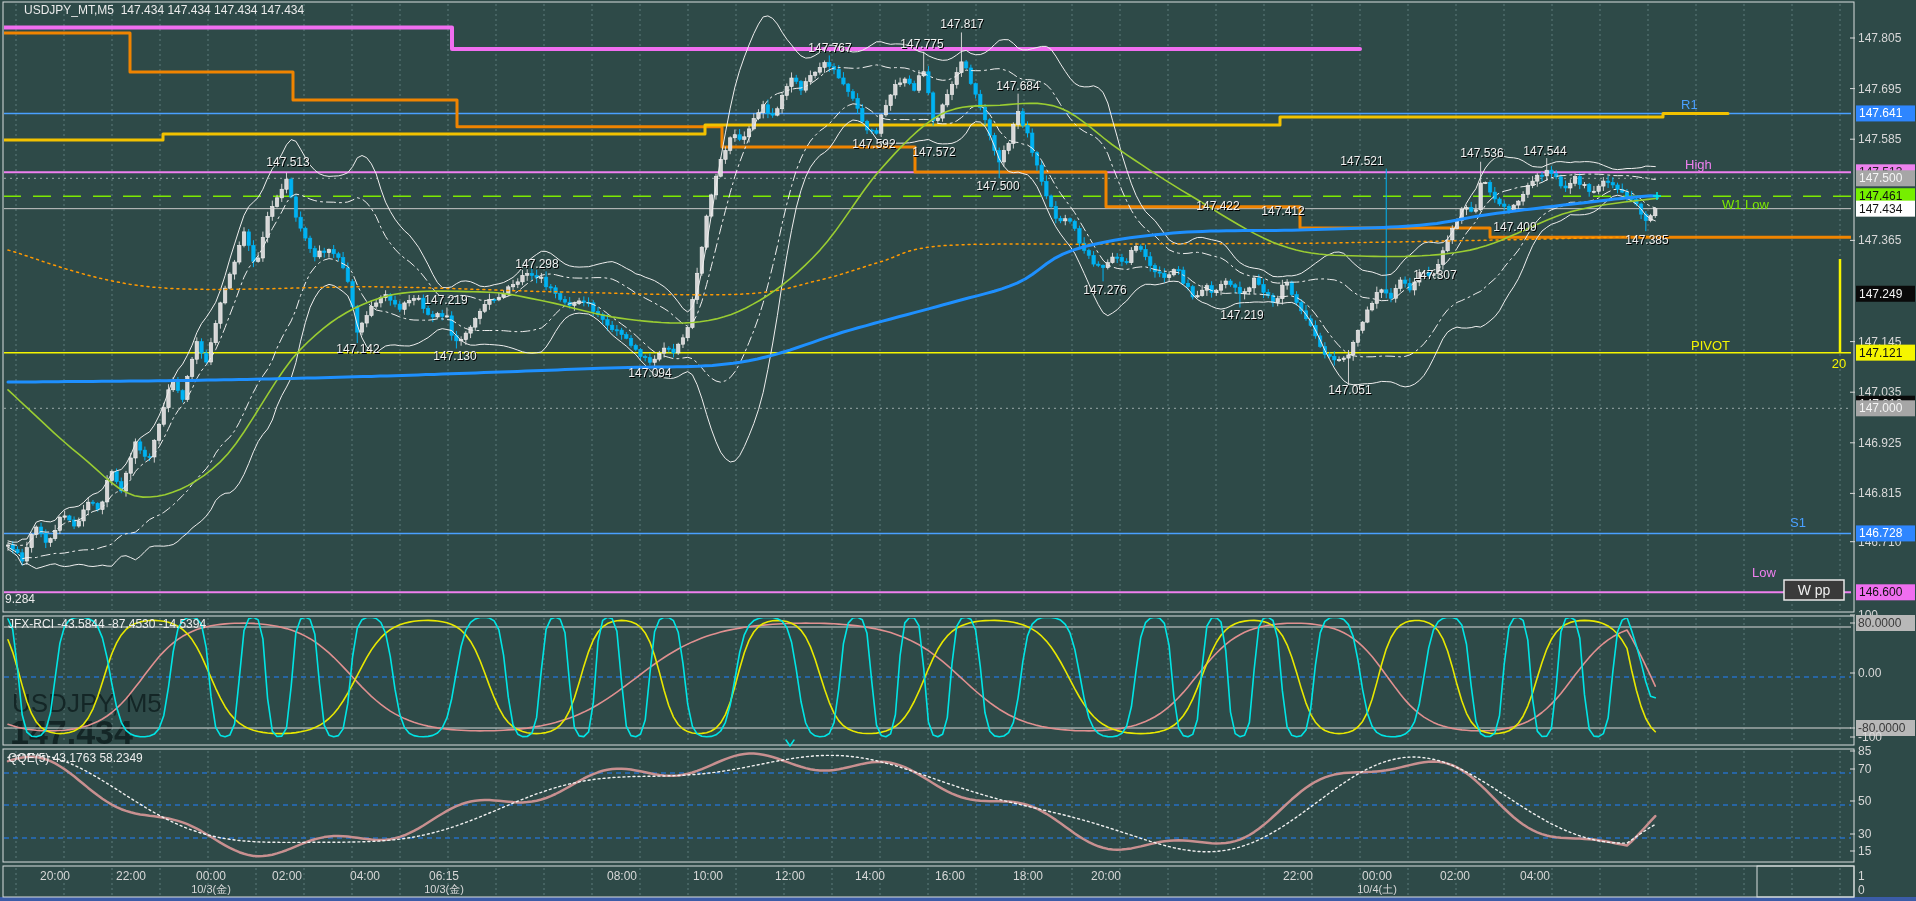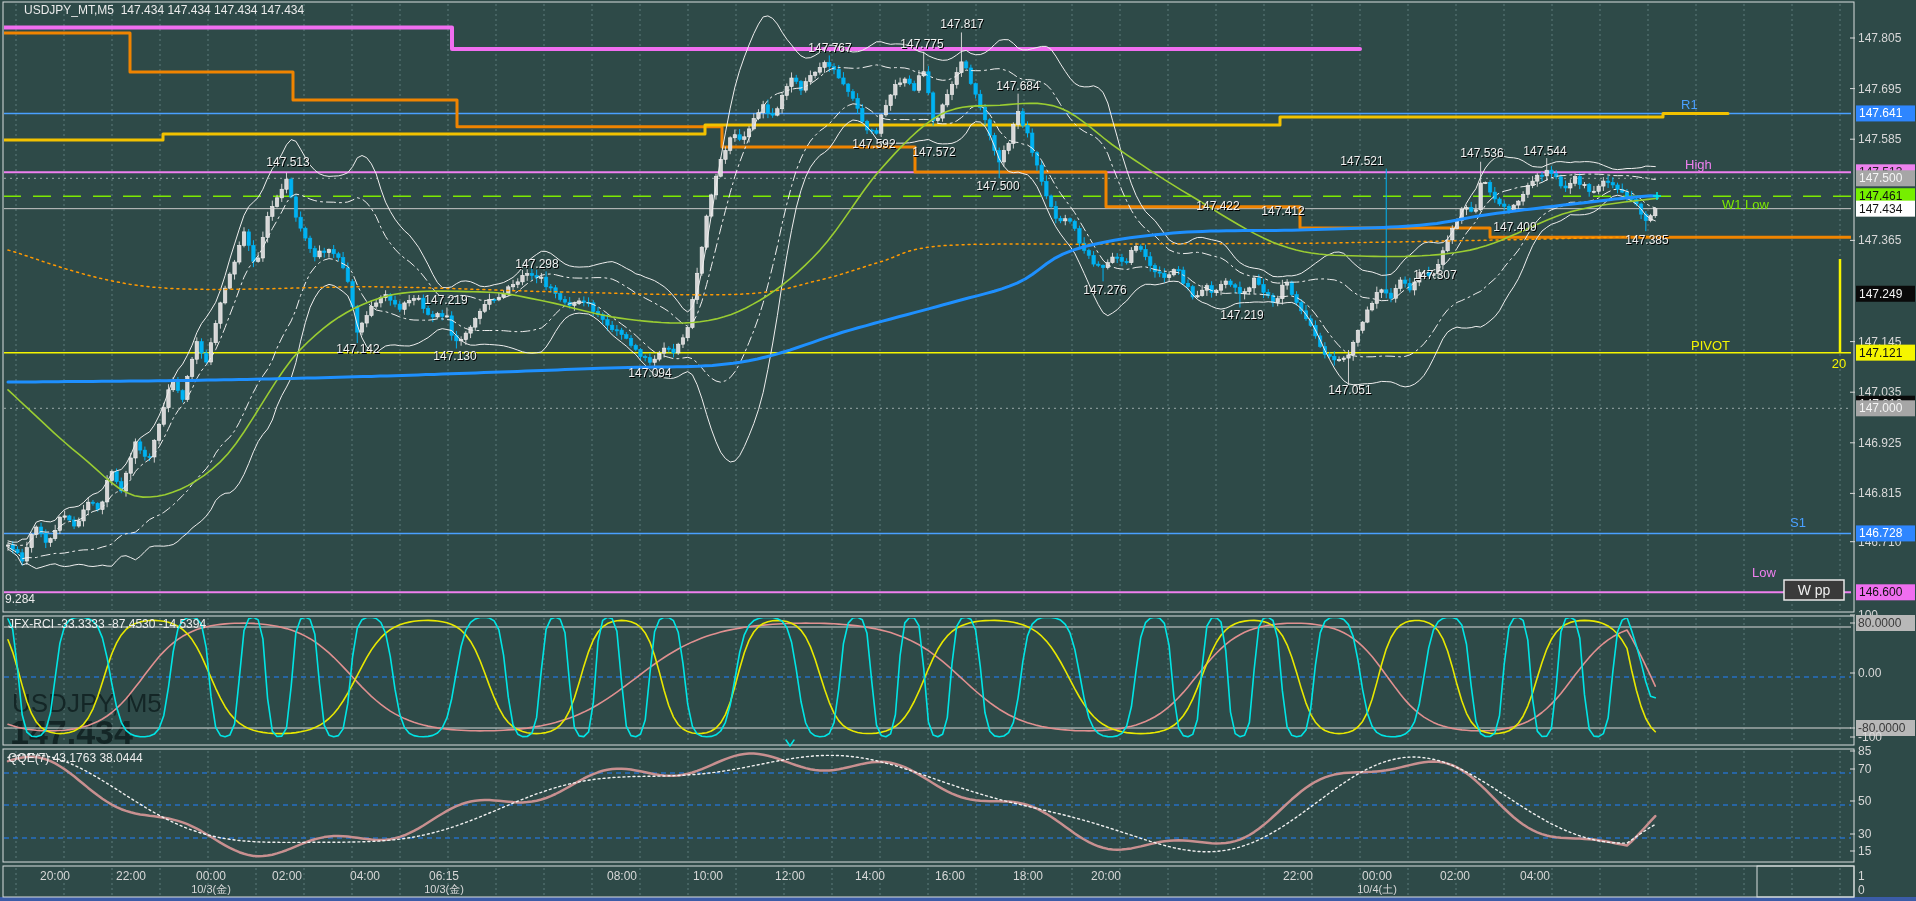--- a/index.html
+++ b/index.html
@@ -1098,17 +1098,17 @@
         <text x="1106" y="880" fill="#d8d8d8" font-size="12" font-family="&quot;Liberation Sans&quot;,sans-serif" text-anchor="middle" font-weight="normal">20:00</text>
         <text x="1298" y="880" fill="#d8d8d8" font-size="12" font-family="&quot;Liberation Sans&quot;,sans-serif" text-anchor="middle" font-weight="normal">22:00</text>
         <text x="1377" y="880" fill="#d8d8d8" font-size="12" font-family="&quot;Liberation Sans&quot;,sans-serif" text-anchor="middle" font-weight="normal">00:00</text>
         <text x="1377" y="893" fill="#d8d8d8" font-size="11" font-family="&quot;Liberation Sans&quot;,sans-serif" text-anchor="middle" font-weight="normal">10/4(土)</text>
         <text x="1455" y="880" fill="#d8d8d8" font-size="12" font-family="&quot;Liberation Sans&quot;,sans-serif" text-anchor="middle" font-weight="normal">02:00</text>
         <text x="1535" y="880" fill="#d8d8d8" font-size="12" font-family="&quot;Liberation Sans&quot;,sans-serif" text-anchor="middle" font-weight="normal">04:00</text>
       </g>
     </svg>
 
 <div class="ttl" style="left:24px;top:3px;">USDJPY_MT,M5  147.434 147.434 147.434 147.434</div>
-<div class="ttl" style="left:8px;top:617px;">JFX-RCI -33.3333 -87.4530 -14.5394</div>
-<div class="ttl" style="left:8px;top:751px;">QQE(7) 43.1763 38.0444</div>
+<div class="ttl" style="left:8px;top:617px;">JFX-RCI -43.5844 -87.4530 -14.5394</div>
+<div class="ttl" style="left:8px;top:751px;">QQE(5) 43.1763 58.2349</div>
 <div class="ttl" style="left:5px;top:592px;">9.284</div>
 
 </div>
 
 </body></html>

